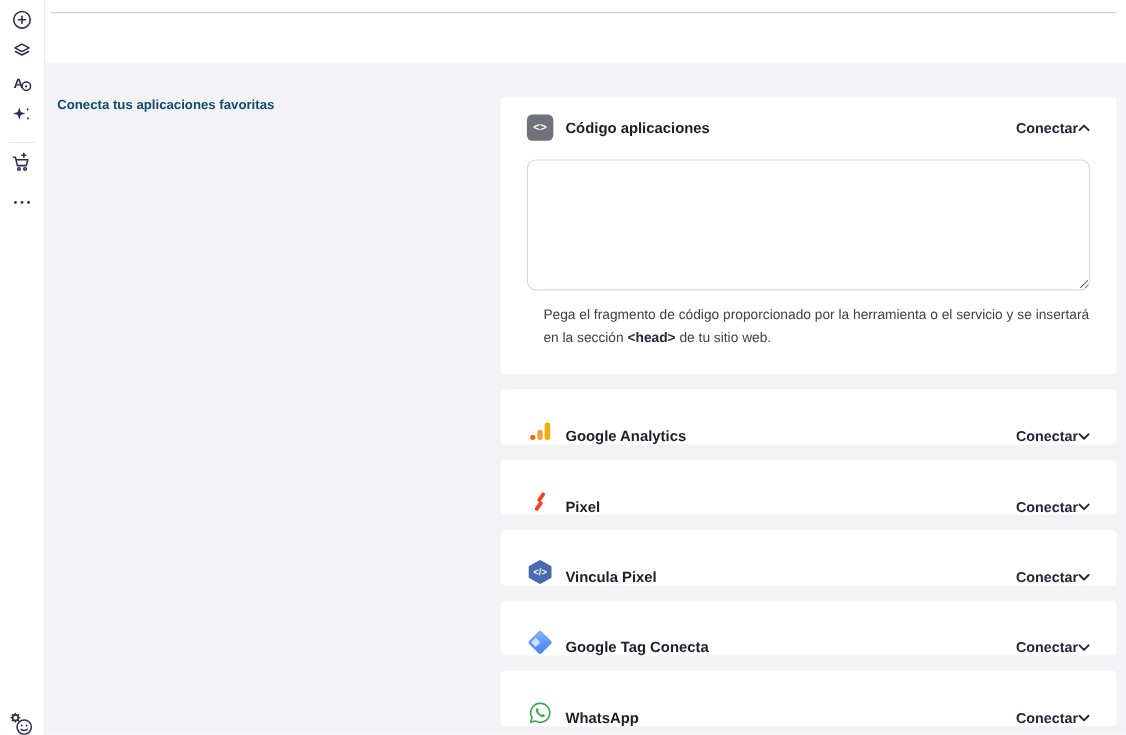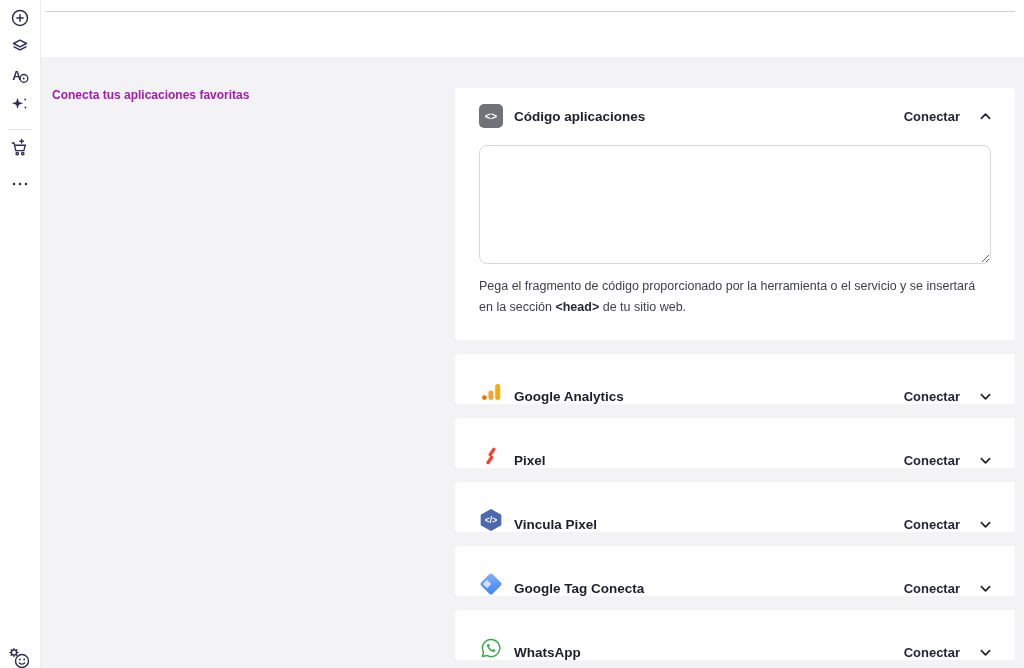--- a/index.html
+++ b/index.html
@@ -23,21 +23,21 @@
   .main { position:absolute; left:41px; top:0; width:983px; height:668px; background:#ffffff; }
   .page-head { padding:15px 10px 0 11px; }
   .page-title { margin:0; font-size:18px; font-weight:700; color:#1d1e2c; letter-spacing:.2px; }
   .head-rule { height:1px; background:#cdced7; margin:11px 9px 0 5px; }
   .content {
     position:absolute; top:57px; left:0; right:0; bottom:0;
     background:#f3f3f5; padding:31px 9px 0 11px; display:flex; gap:14px;
   }
   
   .intro { width:389px; flex:none; }
-  .intro-heading { margin:0 0 5px 0; font-size:12px; font-weight:700; color:#a21caf; }
+  .intro-heading { margin:0 0 5px 0; font-size:12px; font-weight:700; color:#0c4a6e; }
   .intro-body { margin:0; font-size:11.5px; line-height:20px; color:#3e3f4a; }
   
   .cards { flex:1; min-width:0; }
   .card { background:#ffffff; border-radius:4px; }
   .card-expanded { padding:16px 24px 22px 24px; }
   .card-row { height:50px; margin-top:14px; display:flex; align-items:flex-end; padding:0 24px; cursor:pointer; }
   .card-head { display:flex; align-items:center; cursor:pointer; }
   .app-icon { width:24px; height:24px; flex:none; display:flex; align-items:center; justify-content:center; position:relative; }
   .code-badge {
     width:24px; height:24px; border-radius:5px; background:#71717a; color:#ffffff;
@@ -46,30 +46,30 @@
   }
   .fb-badge {
     width:22px; height:22px; background:#4b69b0; color:#ffffff;
     clip-path:polygon(50% 0%, 97% 26%, 97% 74%, 50% 100%, 3% 74%, 3% 26%);
     display:flex; align-items:center; justify-content:center; font-size:8.5px; font-weight:700;
   }
   .gtm-outer { position:absolute; left:4px; top:4px; width:16px; height:16px; transform:rotate(45deg);
     background:linear-gradient(135deg,#8ab4f8 0%,#5a95f5 55%,#4285f4 100%); border-radius:2px; }
   .gtm-inner { position:absolute; left:5px; top:9px; width:6px; height:6px; transform:rotate(45deg); background:#cfe0fb; }
   .app-title { margin-left:11px; font-size:13.5px; font-weight:700; color:#1d1e2c; }
-  .connect { margin-left:auto; display:flex; align-items:center; gap:20px; background:none; border:none;
+  .connect { margin-left:auto; display:flex; align-items:center; gap:0; background:none; border:none;
     font-family:inherit; cursor:pointer; padding:0; color:#23243a; }
   .connect-label { font-size:13px; font-weight:700; color:#23243a; }
   .code-textarea {
     display:block; width:100%; height:119px; margin-top:17px;
     border:1px solid #d7d7df; border-radius:8px; background:#ffffff;
     font-family:"Liberation Sans",sans-serif; font-size:13px; padding:10px 12px; color:#1d1e2c;
     resize:both; outline:none;
   }
-  .help-text { margin:12px 0 0 0; font-size:12.5px; line-height:21px; color:#3f404c; }
+  .help-text { margin:12px 0 0 15px; font-size:12.5px; line-height:21px; color:#3f404c; }
   .help-code { font-weight:700; color:#26273a; }
   svg { display:block; }
 </style>
 </head>
 <body>
 
 <aside class="sidebar">
   <div class="s-icon" style="top:6px">
     <svg width="22" height="22" viewBox="0 0 24 24" fill="none" stroke="#2f2c55" stroke-width="1.6" stroke-linecap="round">
       <circle cx="12" cy="12" r="8.2"></circle>

